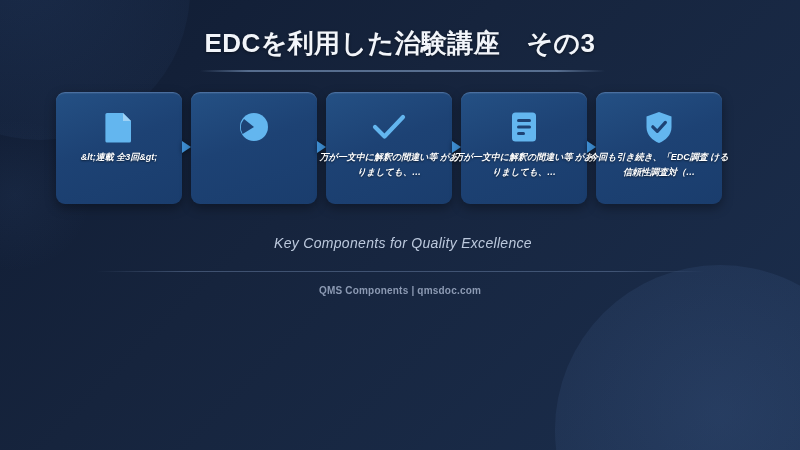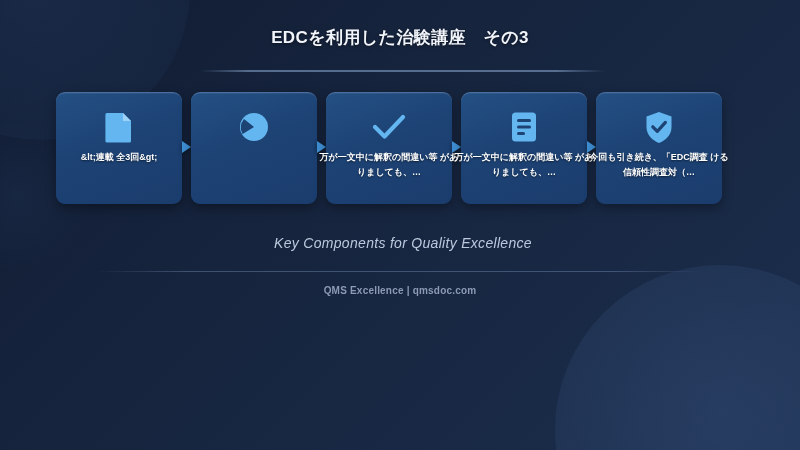--- a/index.html
+++ b/index.html
@@ -21,30 +21,30 @@
     width:330px; height:330px; right:-85px; bottom:-145px;
     background:radial-gradient(circle at 50% 45%, rgba(88,126,186,.20), rgba(88,126,186,.10) 72%, rgba(88,126,186,0) 100%);
   }
   #bg-circle-midleft {
     width:150px; height:150px; left:-60px; top:120px;
     background:radial-gradient(circle at 50% 50%, rgba(80,120,180,.08), rgba(80,120,180,0) 72%);
   }
 
   #title {
     position:absolute; left:0; right:0; top:26px; text-align:center;
-    font-size:17px; font-weight:bold; color:#f2f5fa; letter-spacing:.4px;
+    font-size:26px; font-weight:bold; color:#f2f5fa; letter-spacing:.4px;
     text-shadow:0 1px 3px rgba(0,0,0,.45);
   }
   #title-divider {
     position:absolute; left:200px; top:70px; width:405px; height:2px;
     background:linear-gradient(90deg, rgba(125,155,200,0) 0%, rgba(140,170,210,.55) 12%, rgba(140,170,210,.55) 88%, rgba(125,155,200,0) 100%);
     border-radius:2px;
   }
 
-  #cards { position:absolute; left:56px; top:92px; width:690px; height:112px; }
+  #cards { position:absolute; left:56px; top:92px; width:690px; height:112px;font-style:italic; }
   .card {
     position:absolute; top:0; width:126px; height:112px;
     background:linear-gradient(160deg,#245084 0%,#1d4274 45%,#1a3d6d 100%);
     border-radius:9px;
     border-top:1px solid rgba(150,190,240,.38);
     box-shadow:0 4px 11px rgba(0,0,0,.34), inset 0 1px 0 rgba(255,255,255,.06);
   }
   .card-icon {
     position:absolute; left:0; right:0; top:14px; height:40px;
     display:flex; align-items:center; justify-content:center;
@@ -141,15 +141,15 @@
             <path d="M7.8 15.8 L12.3 20.3 L20.4 11.4" fill="none" stroke="#1d4274" stroke-width="3.2" stroke-linecap="round" stroke-linejoin="round"></path>
           </svg>
       </div>
       <div class="card-label">今回も引き続き、「EDC調査 ける信頼性調査対（…</div>
     </div>
 
   </div>
 
   <div id="subtitle">Key Components for Quality Excellence</div>
   <div id="footer-divider"></div>
-  <div id="footer">QMS Excellence | qmsdoc.com</div>
+  <div id="footer">QMS Components | qmsdoc.com</div>
 
 </div>
 
 </body></html>

